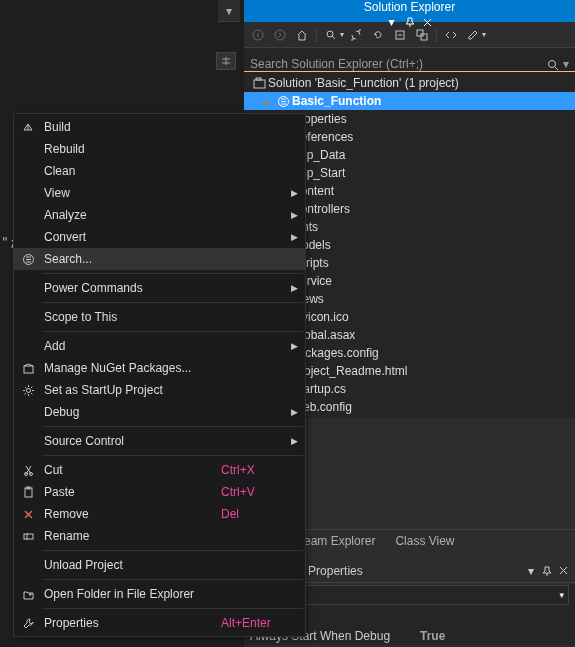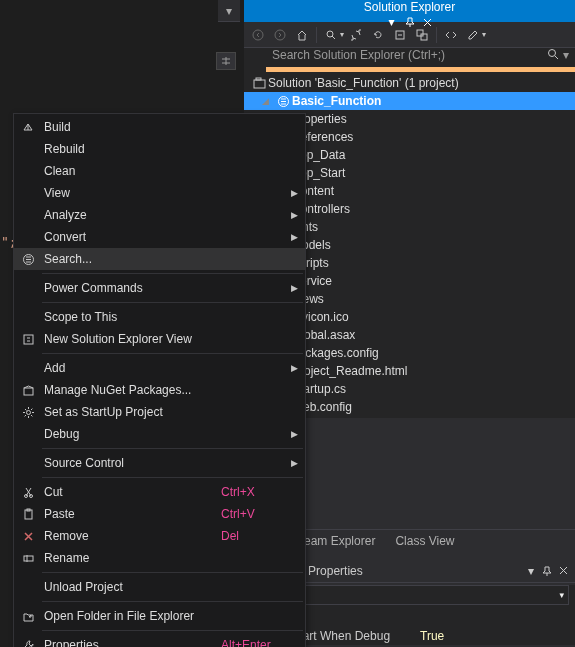--- a/index.html
+++ b/index.html
@@ -10,21 +10,21 @@
 .panel-header { display: flex; align-items: center; background: #007acc; height: 22px; padding: 0 4px; flex-direction: column; }
 .panel-title { flex: 1; color: #fff; font-weight: 400; }
 .panel-header .hicons { display: flex; gap: 2px; }
 .panel-header .hicon { width: 16px; height: 16px; display: flex; align-items: center; justify-content: center; color: #fff; cursor: pointer; }
 
 .toolbar { display: flex; align-items: center; height: 26px; background: #2d2d30; border-bottom: 1px solid #3f3f46; padding: 0 4px; gap: 2px; }
 .toolbar .tb { width: 20px; height: 20px; display: flex; align-items: center; justify-content: center; color: #c5c5c5; cursor: pointer; }
 .toolbar .sep { width: 1px; height: 16px; background: #3f3f46; margin: 0 2px; }
 .toolbar .drop { font-size: 8px; margin-left: -3px; color: #c5c5c5;}
 
-.search { display: flex; align-items: flex-start; height: 24px; background: #252526; border-bottom: 5px solid #fdba74; padding: 0 6px; color: #999; margin-left: 22px; }
+.search { display: flex; align-items: flex-end; height: 24px; background: #252526; border-bottom: 1px solid #fdba74; padding: 0 6px; color: #999; }
 .search .sinput { flex: 1; color: #999; }
 .search .sicon { color: #c5c5c5; }
 
 .tree { background: #252526; padding: 2px 0; }
 .tree-row { display: flex; align-items: center; height: 18px; padding-left: 6px; color: #dcdcdc; cursor: pointer; }
 .tree-row.sel { background: #3399ff; color: #fff; }
 .tree-row .arrow { width: 12px; font-size: 9px; color: #888; }
 .tree-row .ticon { width: 18px; display: flex; justify-content: center; color: #c5c5c5; }
 .tree-row .tlabel { white-space: nowrap; }
 .ind1 { padding-left: 18px; }
@@ -36,21 +36,21 @@
 
 .propheader { position: absolute; left: 244px; right: 0; top: 559px; height: 24px; display: flex; align-items: center; padding: 0 4px; background: #2d2d30; color: #ccc; border-bottom: 1px solid #3f3f46;}
 .propheader .ptext { flex:1; overflow:hidden; white-space:nowrap;}
 .propheader .hicon { width: 16px; height:16px; display:flex; align-items:center; justify-content:center; cursor:pointer;}
 
 .props { position: absolute; left: 244px; right: 0; top: 585px; background: #252526; padding: 0 6px;}
 .prop-combo { height: 20px; border: 1px solid #3f3f46; margin-bottom: 4px; padding:0 4px; display:flex; align-items:center;}
 .prop-combo .arrow{ margin-left:auto; font-size:9px;}
 .prop-row { display: flex; height: 18px; align-items: center; }
 .prop-row .pk { width: 170px; color: #ccc; overflow:hidden; white-space:nowrap;}
-.prop-row .pv { color: #fef9c3; font-weight: 400; }
+.prop-row .pv { color: #a3a3a3; font-weight: 700; }
 
 
 .ctx { position: absolute; top: 113px; left: 13px; width: 293px; background: #1b1b1c; border: 1px solid #333337; box-shadow: 2px 2px 6px rgba(0,0,0,0.4); padding: 2px 0; }
 .ctx-item { display: flex; align-items: center; height: 22px; cursor: pointer; position:relative;}
 .ctx-item.hover { background: #333334; }
 .ctx-icon { width: 28px; display: flex; justify-content: center; color: #c5c5c5; }
 .ctx-label { flex: 1; color: #dedede; padding-left:2px;}
 .ctx-short { width: 70px; color: #ec4899; text-align: left; padding-right:4px;}
 .ctx-sub { width: 14px; font-size: 9px; color: #c5c5c5; }
 .ctx-sep { height: 1px; background: #333337; margin: 3px 2px 3px 28px; }
@@ -336,31 +336,20 @@
       <span class="ctx-short"></span>
       <span class="ctx-sub">▶</span>
     </div>
     <div class="ctx-sep"></div>
     <div class="ctx-item">
       <span class="ctx-icon"></span>
       <span class="ctx-label">Scope to This</span>
       <span class="ctx-short"></span>
       <span class="ctx-sub"></span>
     </div>
-    <div class="ctx-item">
-      <span class="ctx-icon">
-        <svg width="13" height="13" viewBox="0 0 13 13">
-          <rect x="2" y="2" width="9" height="9" stroke="#c5c5c5" fill="none"></rect>
-          <path d="M5 5h3M5 8h3" stroke="#c5c5c5"></path>
-        </svg>
-      </span>
-      <span class="ctx-label">New Solution Explorer View</span>
-      <span class="ctx-short"></span>
-      <span class="ctx-sub"></span>
-    </div>
     <div class="ctx-sep"></div>
     <div class="ctx-item">
       <span class="ctx-icon"></span>
       <span class="ctx-label">Add</span>
       <span class="ctx-short"></span>
       <span class="ctx-sub">▶</span>
     </div>
     <div class="ctx-item">
       <span class="ctx-icon">
         <svg width="13" height="13" viewBox="0 0 13 13">

